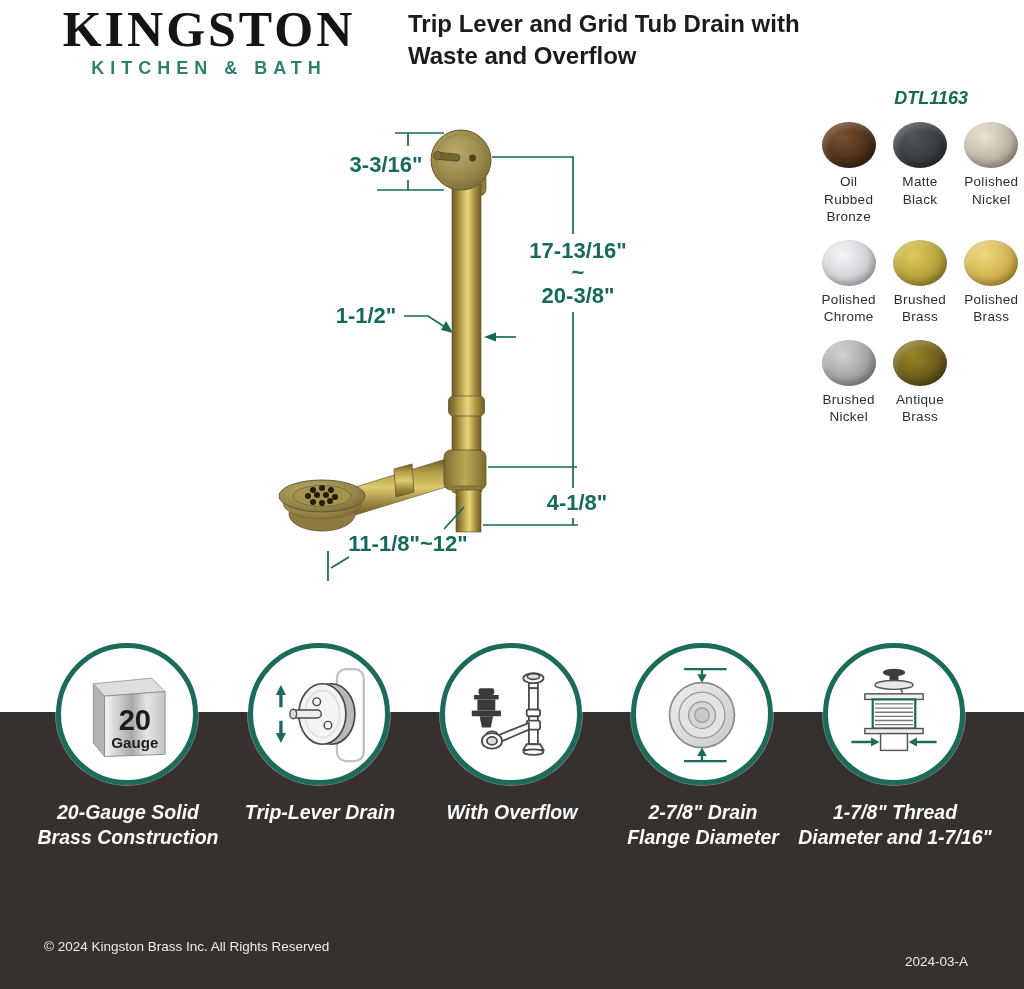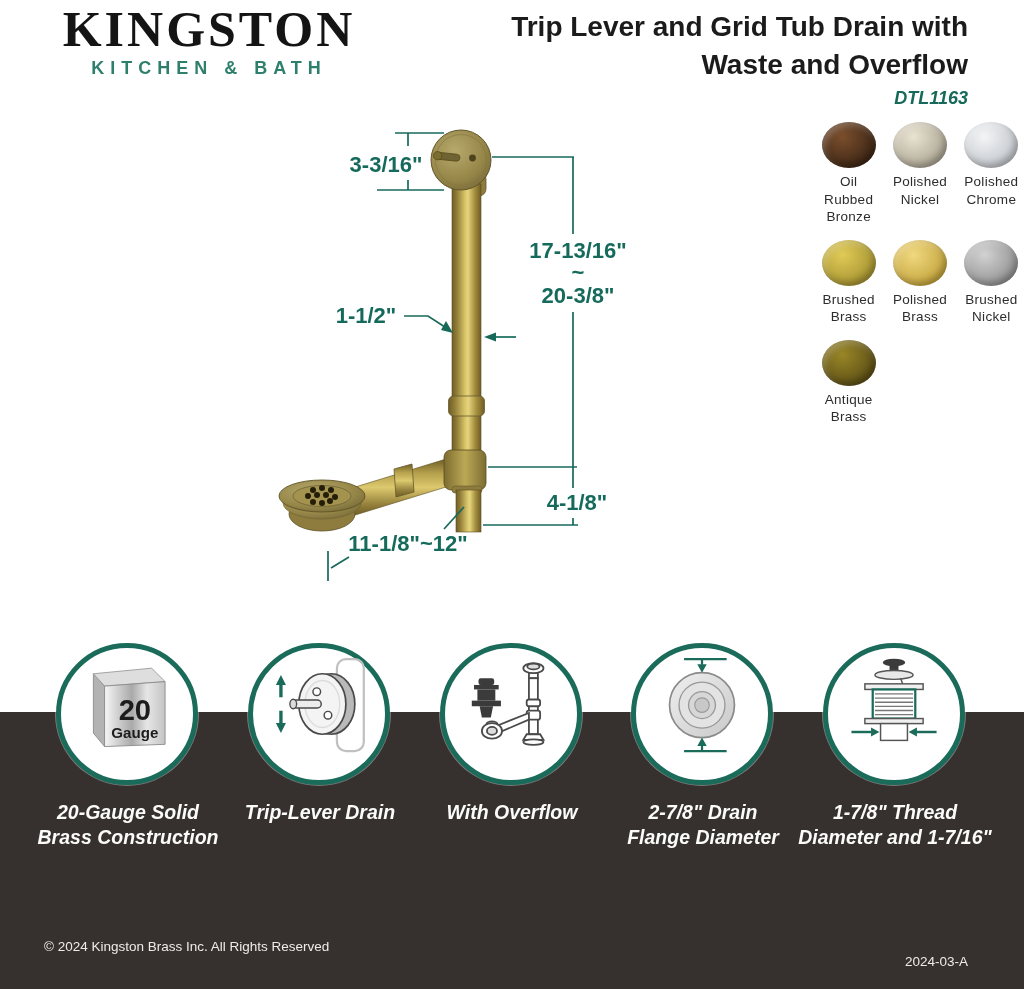--- a/index.html
+++ b/index.html
@@ -4,41 +4,41 @@
 <style>
   html,body{margin:0;padding:0;background:#e9e9e9;}
   .page{position:relative;width:1024px;height:989px;background:#ffffff;overflow:hidden;
         font-family:"Liberation Sans", sans-serif;}
 
   
   .logo{position:absolute;left:44px;top:4px;width:330px;text-align:center;}
   .logo-main{font-family:"Liberation Serif", serif;font-weight:bold;font-size:50px;
              letter-spacing:3px;color:#141414;line-height:1.0;}
   .logo-sub{margin-top:4px;font-size:18px;font-weight:bold;letter-spacing:6px;color:#2e7f6c;}
-  .title{position:absolute;right:56px;top:8px;width:560px;text-align:right;
-         font-size:28px;font-weight:bold;color:#1b1b1b;line-height:1.35;}
+  .title{position:absolute;right:56px;top:8px;width:560px;text-align:left;
+         font-size:24px;font-weight:bold;color:#1b1b1b;line-height:1.35;}
   .model{position:absolute;right:56px;top:88px;font-size:18px;font-weight:bold;
          font-style:italic;color:#17695a;}
 
   
   .finishes{position:absolute;left:820px;top:122px;width:200px;
             display:grid;grid-template-columns:1fr 1fr 1fr;grid-row-gap:14px;grid-column-gap:14px;}
   .finish{text-align:center;}
   .swatch{width:54px;height:46px;border-radius:50%;margin:0 auto 5px auto;
           box-shadow:inset -3px -4px 6px rgba(0,0,0,.25), inset 3px 4px 6px rgba(255,255,255,.25);}
   .finish-label{font-size:13.5px;font-weight:500;color:#2d2d2d;line-height:1.3;letter-spacing:.3px;}
 
   
   .diagram{position:absolute;left:260px;top:105px;}
 
   
   .band{position:absolute;left:0;top:712px;width:1024px;height:277px;background:#36312f;}
   .feature-circle{position:absolute;width:132px;height:132px;border-radius:50%;
                   background:#ffffff;border:5px solid #1a6b59;top:643px;
-                  display:flex;justify-content:center;
+                  display:flex;align-items:center;justify-content:center;
                   box-shadow:0 0 0 1px rgba(255,255,255,.35);}
   .feature-label{position:absolute;top:800px;width:224px;text-align:center;color:#fbfbfa;
                  font-size:19.5px;font-weight:bold;line-height:1.26;font-style:italic;}
 
   
   .copyright{position:absolute;left:44px;top:939px;font-size:13.5px;color:#edebe9;}
   .revision{position:absolute;right:56px;top:954px;font-size:13.5px;color:#edebe9;text-align:center;}
 
   svg text{font-family:"Liberation Sans", sans-serif;}
   .dimtext{fill:#156a5b;font-size:22px;font-weight:600;}
@@ -155,20 +155,27 @@
 
   <div class="finishes">
     <div class="finish">
       <div class="swatch" style="background: radial-gradient(at 38% 32%, rgb(122, 78, 44) 0%, rgb(58, 36, 20) 78%);"></div>
       <div class="finish-label">
           <div>Oil Rubbed</div>
           <div>Bronze</div>
         </div>
     </div>
     <div class="finish">
+      <div class="swatch" style="background: radial-gradient(at 38% 32%, rgb(80, 85, 90) 0%, rgb(46, 49, 52) 78%);"></div>
+      <div class="finish-label">
+          <div>Matte</div>
+          <div>Black</div>
+        </div>
+    </div>
+    <div class="finish">
       <div class="swatch" style="background: radial-gradient(at 38% 32%, rgb(233, 227, 210) 0%, rgb(169, 162, 144) 78%);"></div>
       <div class="finish-label">
           <div>Polished</div>
           <div>Nickel</div>
         </div>
     </div>
     <div class="finish">
       <div class="swatch" style="background: radial-gradient(at 38% 32%, rgb(244, 245, 247) 0%, rgb(191, 195, 200) 78%);"></div>
       <div class="finish-label">
           <div>Polished</div>

